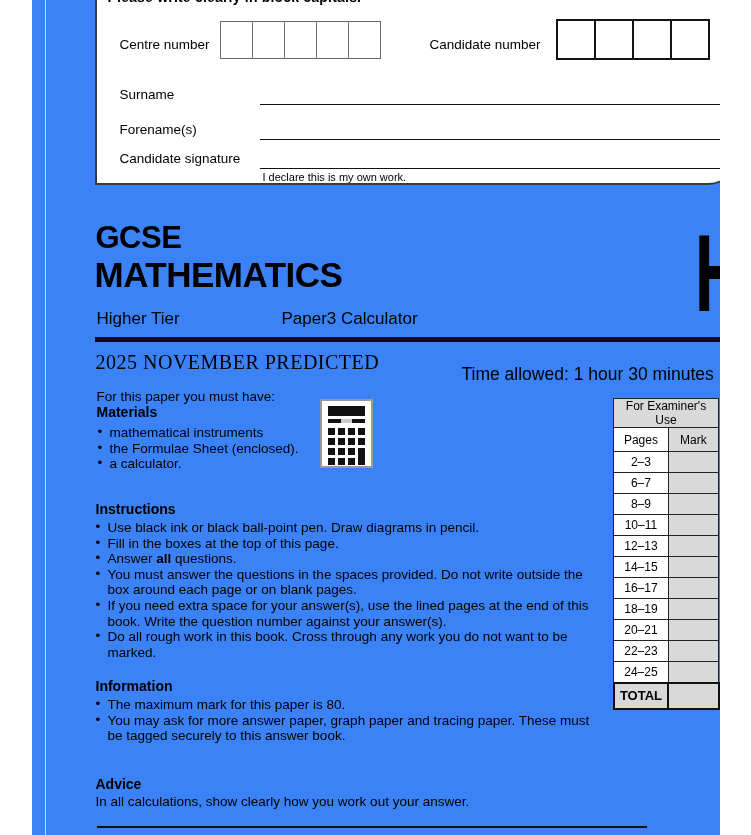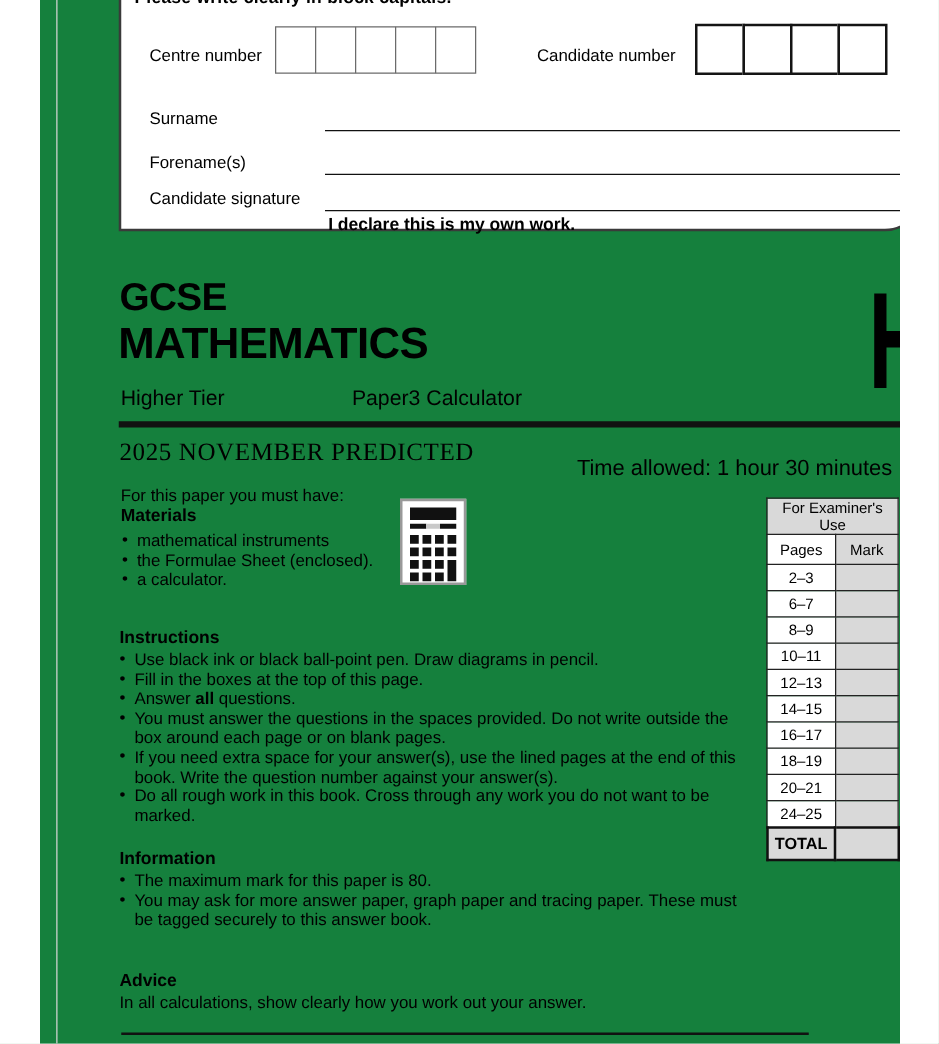--- a/index.html
+++ b/index.html
@@ -1,19 +1,19 @@
 <!DOCTYPE html>
 <html><head>
 <meta charset="utf-8">
 <style>
   * { margin:0; padding:0; box-sizing:border-box; }
   html,body { background:#fff; }
   body { font-family:"Liberation Sans", sans-serif; color:#000; }
   #page {
-    position:relative; width:688px; height:835px; background:#15803d;
+    position:relative; width:688px; height:835px; background:#3b82f6;
     overflow:hidden; margin:0 auto;
   }
   .abs { position:absolute; }
 
   
   .edge { background:#d4d4d4; width:1px; }
 
   
   .cand-box {
     left:63px; top:-16px; width:643px; height:201px;
@@ -21,21 +21,21 @@
     background:#fff;
   }
   .header-note { left:76px; top:-11px; font-size:14px; font-weight:bold; letter-spacing:.2px; }
   .form-label { font-size:13.5px; }
   .box-row { display:flex; }
   .num-cell { width:33px; height:38px; border:1px solid #6b6b6b; margin-left:-1px; background:#fff; }
   .num-cell:first-child { margin-left:0; }
   .num-cell.dark { width:40px; height:41px; border:2px solid #141414; margin-left:-2px; }
   .num-cell.dark:first-child { margin-left:0; }
   .write-line { border-top:1.5px solid #111; height:0; }
-  .declaration { font-size:14px;font-weight:bold; }
+  .declaration { font-size:11px; }
 
   
   .t-gcse { left:64px; top:220px; font-size:31px; font-weight:600; letter-spacing:-0.5px; }
   .t-subject { left:63px; top:255px; font-size:35px; font-weight:800; letter-spacing:-0.5px; }
   .t-tier { left:65px; top:309px; font-size:17px; }
   .t-paper { left:250px; top:309px; font-size:17px; }
   .t-H {
     left:600px; top:218px; width:112px; text-align:right;
     font-size:110px; font-weight:900; line-height:1;
     transform:scaleX(0.62); transform-origin:100% 0;
@@ -223,20 +223,24 @@
         </tr>
     <tr class="pr">
           <td>18–19</td>
           <td class="shade"></td>
         </tr>
     <tr class="pr">
           <td>20–21</td>
           <td class="shade"></td>
         </tr>
     <tr class="pr">
+          <td>22–23</td>
+          <td class="shade"></td>
+        </tr>
+    <tr class="pr">
           <td>24–25</td>
           <td class="shade"></td>
         </tr>
     <tr class="total">
           <td class="shade">TOTAL</td>
           <td class="shade"></td>
         </tr>
   </tbody>
     </table>
 

